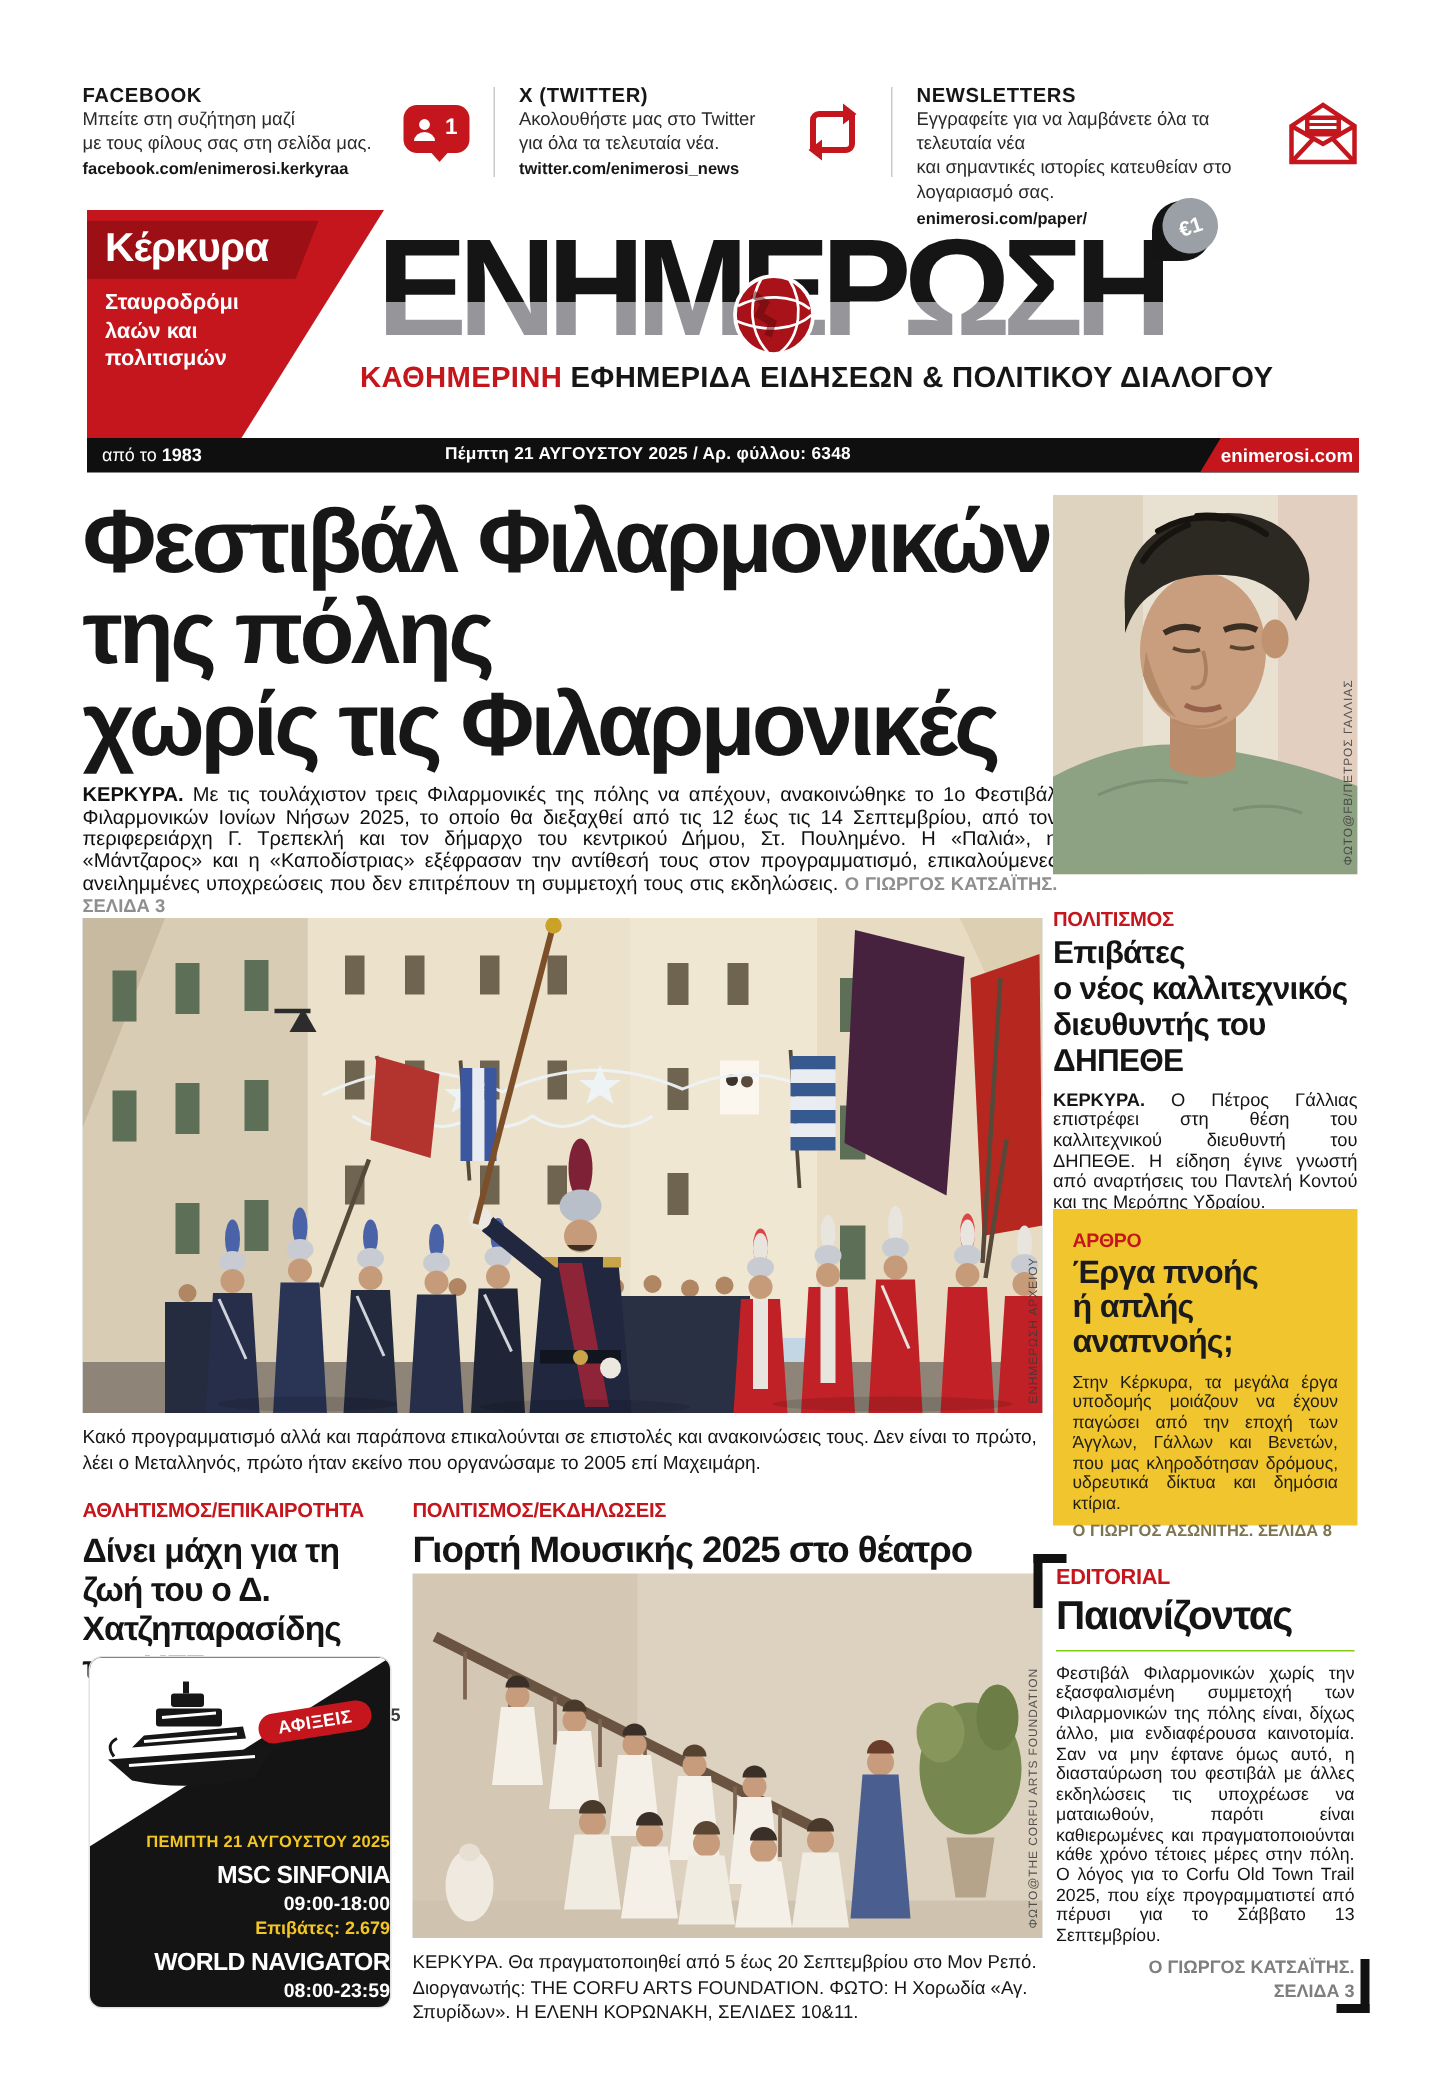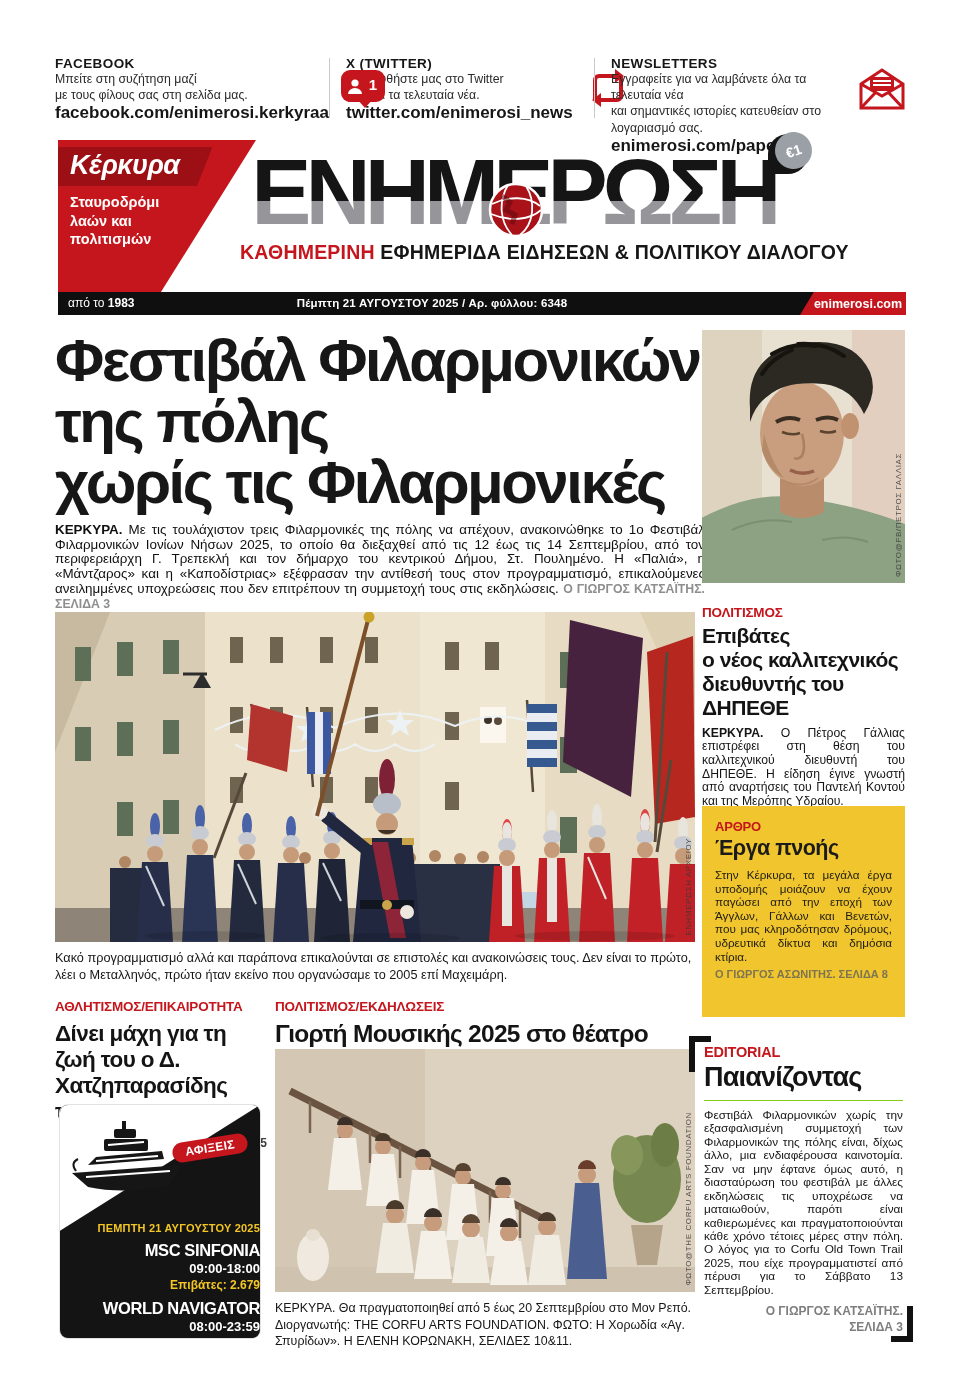--- a/index.html
+++ b/index.html
@@ -7,34 +7,34 @@
   .page {
     position:relative; width:960px; height:1390px; margin:0 auto;
     background:#ffffff; overflow:hidden;
     font-family:"Liberation Sans", sans-serif; color:#111;
   }
   
   .social { position:absolute; left:55px; top:56px; width:852px; height:74px; display:flex; align-items:flex-start; }
   .s-item { display:flex; gap:12px; align-items:flex-start; }
   .s-title { font-weight:bold; font-size:13.5px; letter-spacing:.4px; color:#161616; }
   .s-line  { font-size:12.3px; line-height:1.32; color:#2a2a2a; }
-  .s-link  { font-size:17px; font-weight:bold; color:#161616; text-decoration:none; display:inline-block; }
+  .s-link  { font-size:11px; font-weight:bold; color:#161616; text-decoration:none; display:inline-block; }
   .s-div   { width:1px; background:#c9c9c9; height:60px; margin:2px 16px 0 16px; }
   .fb-badge { position:relative; width:44px; height:38px; margin-top:14px; flex:none; }
   .fb-badge .bubble { position:absolute; inset:0 0 6px 0; background:#c4161c; border-radius:9px; }
   .fb-badge .tail { position:absolute; left:16px; bottom:0; width:0; height:0;
     border-left:8px solid transparent; border-right:8px solid transparent; border-top:9px solid #c4161c; }
   .fb-badge svg { position:absolute; left:5px; top:7px; }
   .fb-badge .n { position:absolute; right:8px; top:6px; color:#fff; font-weight:bold; font-size:15px; }
   .icon-rt, .icon-env { margin-top:10px; flex:none; }
   
   .red-wedge { position:absolute; left:58px; top:140px; width:198px; height:152px;
     background:#c4161c; clip-path:polygon(0 0,100% 0,52% 100%,0 100%); color:#fff; }
   .kerkyra-band { margin:7px 0 0 0; width:78%; background:#9b0f15; clip-path:polygon(0 0,100% 0,90% 100%,0 100%);
-    padding:3px 10px 5px 12px; font-size:27px; font-weight:bold; letter-spacing:-.5px;font-style:italic; }
+    padding:3px 10px 5px 12px; font-size:27px; font-weight:bold; letter-spacing:-.5px; }
   .kerkyra-tag { padding:7px 12px; font-size:14.5px; font-weight:bold; line-height:1.28; }
   .logo-wrap { position:absolute; left:240px; top:146px; width:548px; text-align:center; }
   .logo-line { position:relative; display:inline-block; }
   .logo-text { font-size:92px; font-weight:bold; letter-spacing:-6px; line-height:1;
     background:linear-gradient(180deg,#151515 0%,#151515 60%,#96969a 60%,#96969a 100%);
     -webkit-background-clip:text; background-clip:text; color:transparent;
     display:inline-block; transform:scaleX(.98); transform-origin:center; }
   .globe { position:absolute; left:45.2%; top:36px; width:56px; height:56px; }
   .price-curl { position:absolute; right:-26px; top:-12px; width:40px; height:40px; background:#141414;
     border-radius:50% 50% 50% 6px; }
@@ -601,20 +601,21 @@
     <div class="r-body">
       <b>ΚΕΡΚΥΡΑ.</b><span> Ο Πέτρος Γάλλιας επιστρέφει στη θέση του καλλιτεχνικού διευθυντή του ΔΗΠΕΘΕ. Η είδηση έγινε γνωστή από αναρτήσεις του Παντελή Κοντού και της Μερόπης Υδραίου.</span>
     </div>
     <div class="r-byline">Η ΕΛΕΝΗ ΚΟΡΩΝΑΚΗ. ΣΕΛΙΔΑ 9</div>
   </div>
 
   <div class="rcol arthro" style="position:absolute;">
     <div class="sec-label">ΑΡΘΡΟ</div>
     <div class="arthro-h">
       <span>Έργα πνοής</span>
+      <span>ή απλής αναπνοής;</span>
     </div>
     <div class="arthro-body">Στην Κέρκυρα, τα μεγάλα έργα υποδομής μοιάζουν να έχουν παγώσει από την εποχή των Άγγλων, Γάλλων και Βενετών, που μας κληροδότησαν δρόμους, υδρευτικά δίκτυα και δημόσια κτίρια.</div>
     <div class="arthro-byline">Ο ΓΙΩΡΓΟΣ ΑΣΩΝΙΤΗΣ. ΣΕΛΙΔΑ 8</div>
   </div>
 
   <div class="rcol editorial" style="position:absolute;">
     <div class="brk-tl"></div>
     <div class="brk-br"></div>
     <div class="ed-label">EDITORIAL</div>
     <div class="ed-h">Παιανίζοντας</div>

